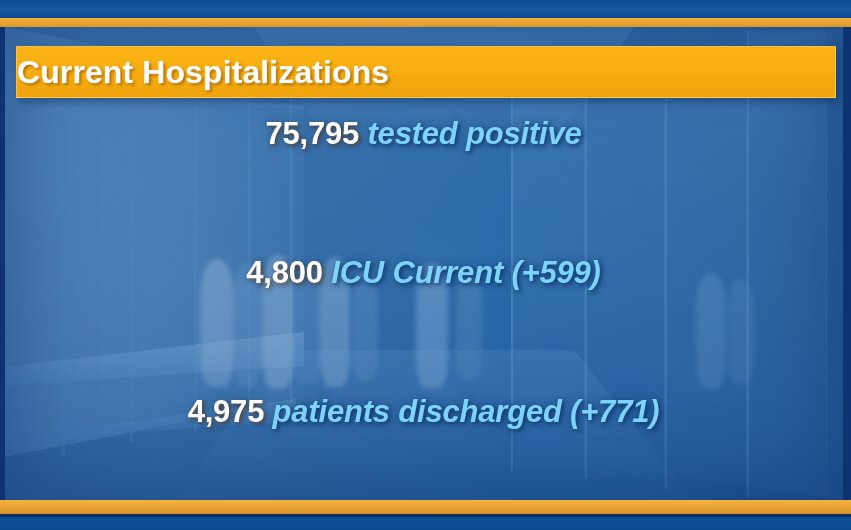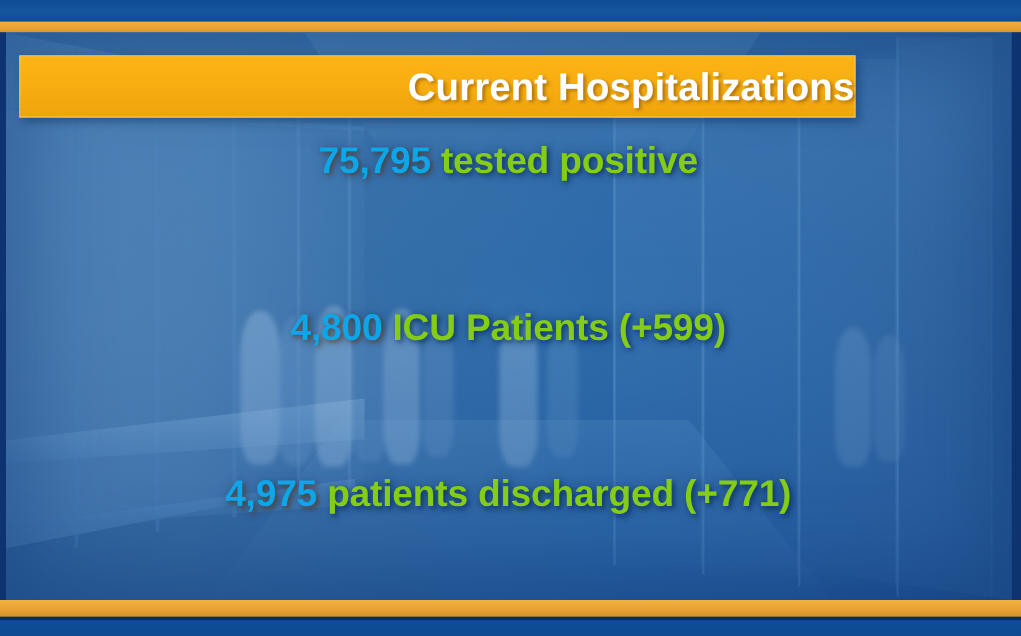--- a/index.html
+++ b/index.html
@@ -126,25 +126,25 @@
     position:absolute; inset:0;
     background:linear-gradient(180deg, rgba(70,140,200,.20) 0%, rgba(55,120,185,.12) 50%, rgba(40,100,170,.22) 100%);
   }
   .vignette {
     position:absolute; inset:0;
     box-shadow:inset 0 0 70px 18px rgba(16,60,120,.45);
   }
 
   
   .title-bar {
-    position:absolute; left:16px; top:46px; width:697px; height:52px;
+    position:absolute; left:16px; top:46px; width:820px; height:52px;
     background:linear-gradient(180deg,#fbb315 0%,#f8ae10 45%,#eea40c 100%);
     border:1px solid rgba(255,255,255,.28);
     box-shadow:3px 4px 7px rgba(10,40,80,.45);
-    display:flex; align-items:center; justify-content:flex-end;
+    display:flex; align-items:center; justify-content:flex-start;
     z-index:5;
   }
   .title-text {
     color:#ffffff;
     font-size:32px;
     font-weight:bold;
     letter-spacing:.1px;
     text-shadow:2px 2px 3px rgba(120,70,0,.55), 0 1px 0 rgba(255,255,255,.25);
     white-space:nowrap;
   }
@@ -159,24 +159,24 @@
   }
   .stat-line {
     white-space:nowrap;
     font-size:31px;
     font-weight:bold;
     color:#ffffff;
     text-shadow:2px 2px 4px rgba(8,45,95,.75), 0 0 10px rgba(10,50,100,.45);
     letter-spacing:-.2px;
   }
   .stat-num {
-    color:#0ea5e9;
+    color:#ffffff;
     text-shadow:2px 2px 4px rgba(90,45,0,.65), 0 0 9px rgba(20,60,110,.4);
   }
-  .stat-rest { color:#84cc16; }
+  .stat-rest { color:#7dd3fc;font-style:italic; }
 </style>
 </head>
 <body>
 
 <div id="screen">
 
   <div class="top-blue"></div>
   <div class="top-orange"></div>
 
   <div class="photo">
@@ -226,21 +226,21 @@
   </div>
 
   <div class="stats">
 
     <div class="stat-line">
       <span class="stat-num">75,795</span><span class="stat-rest"> tested positive</span><span class="stat-rest"></span>
     </div>
 
 
     <div class="stat-line">
-      <span class="stat-num">4,800</span><span class="stat-rest"> ICU Patients </span><span class="stat-rest">(+599)</span>
+      <span class="stat-num">4,800</span><span class="stat-rest"> ICU Current </span><span class="stat-rest">(+599)</span>
     </div>
 
     <div class="stat-line">
       <span class="stat-num">4,975</span><span class="stat-rest"> patients discharged </span><span class="stat-rest">(+771)</span>
     </div>
 
   </div>
 
   <div class="bottom-orange"></div>
   <div class="bottom-divider"></div>

